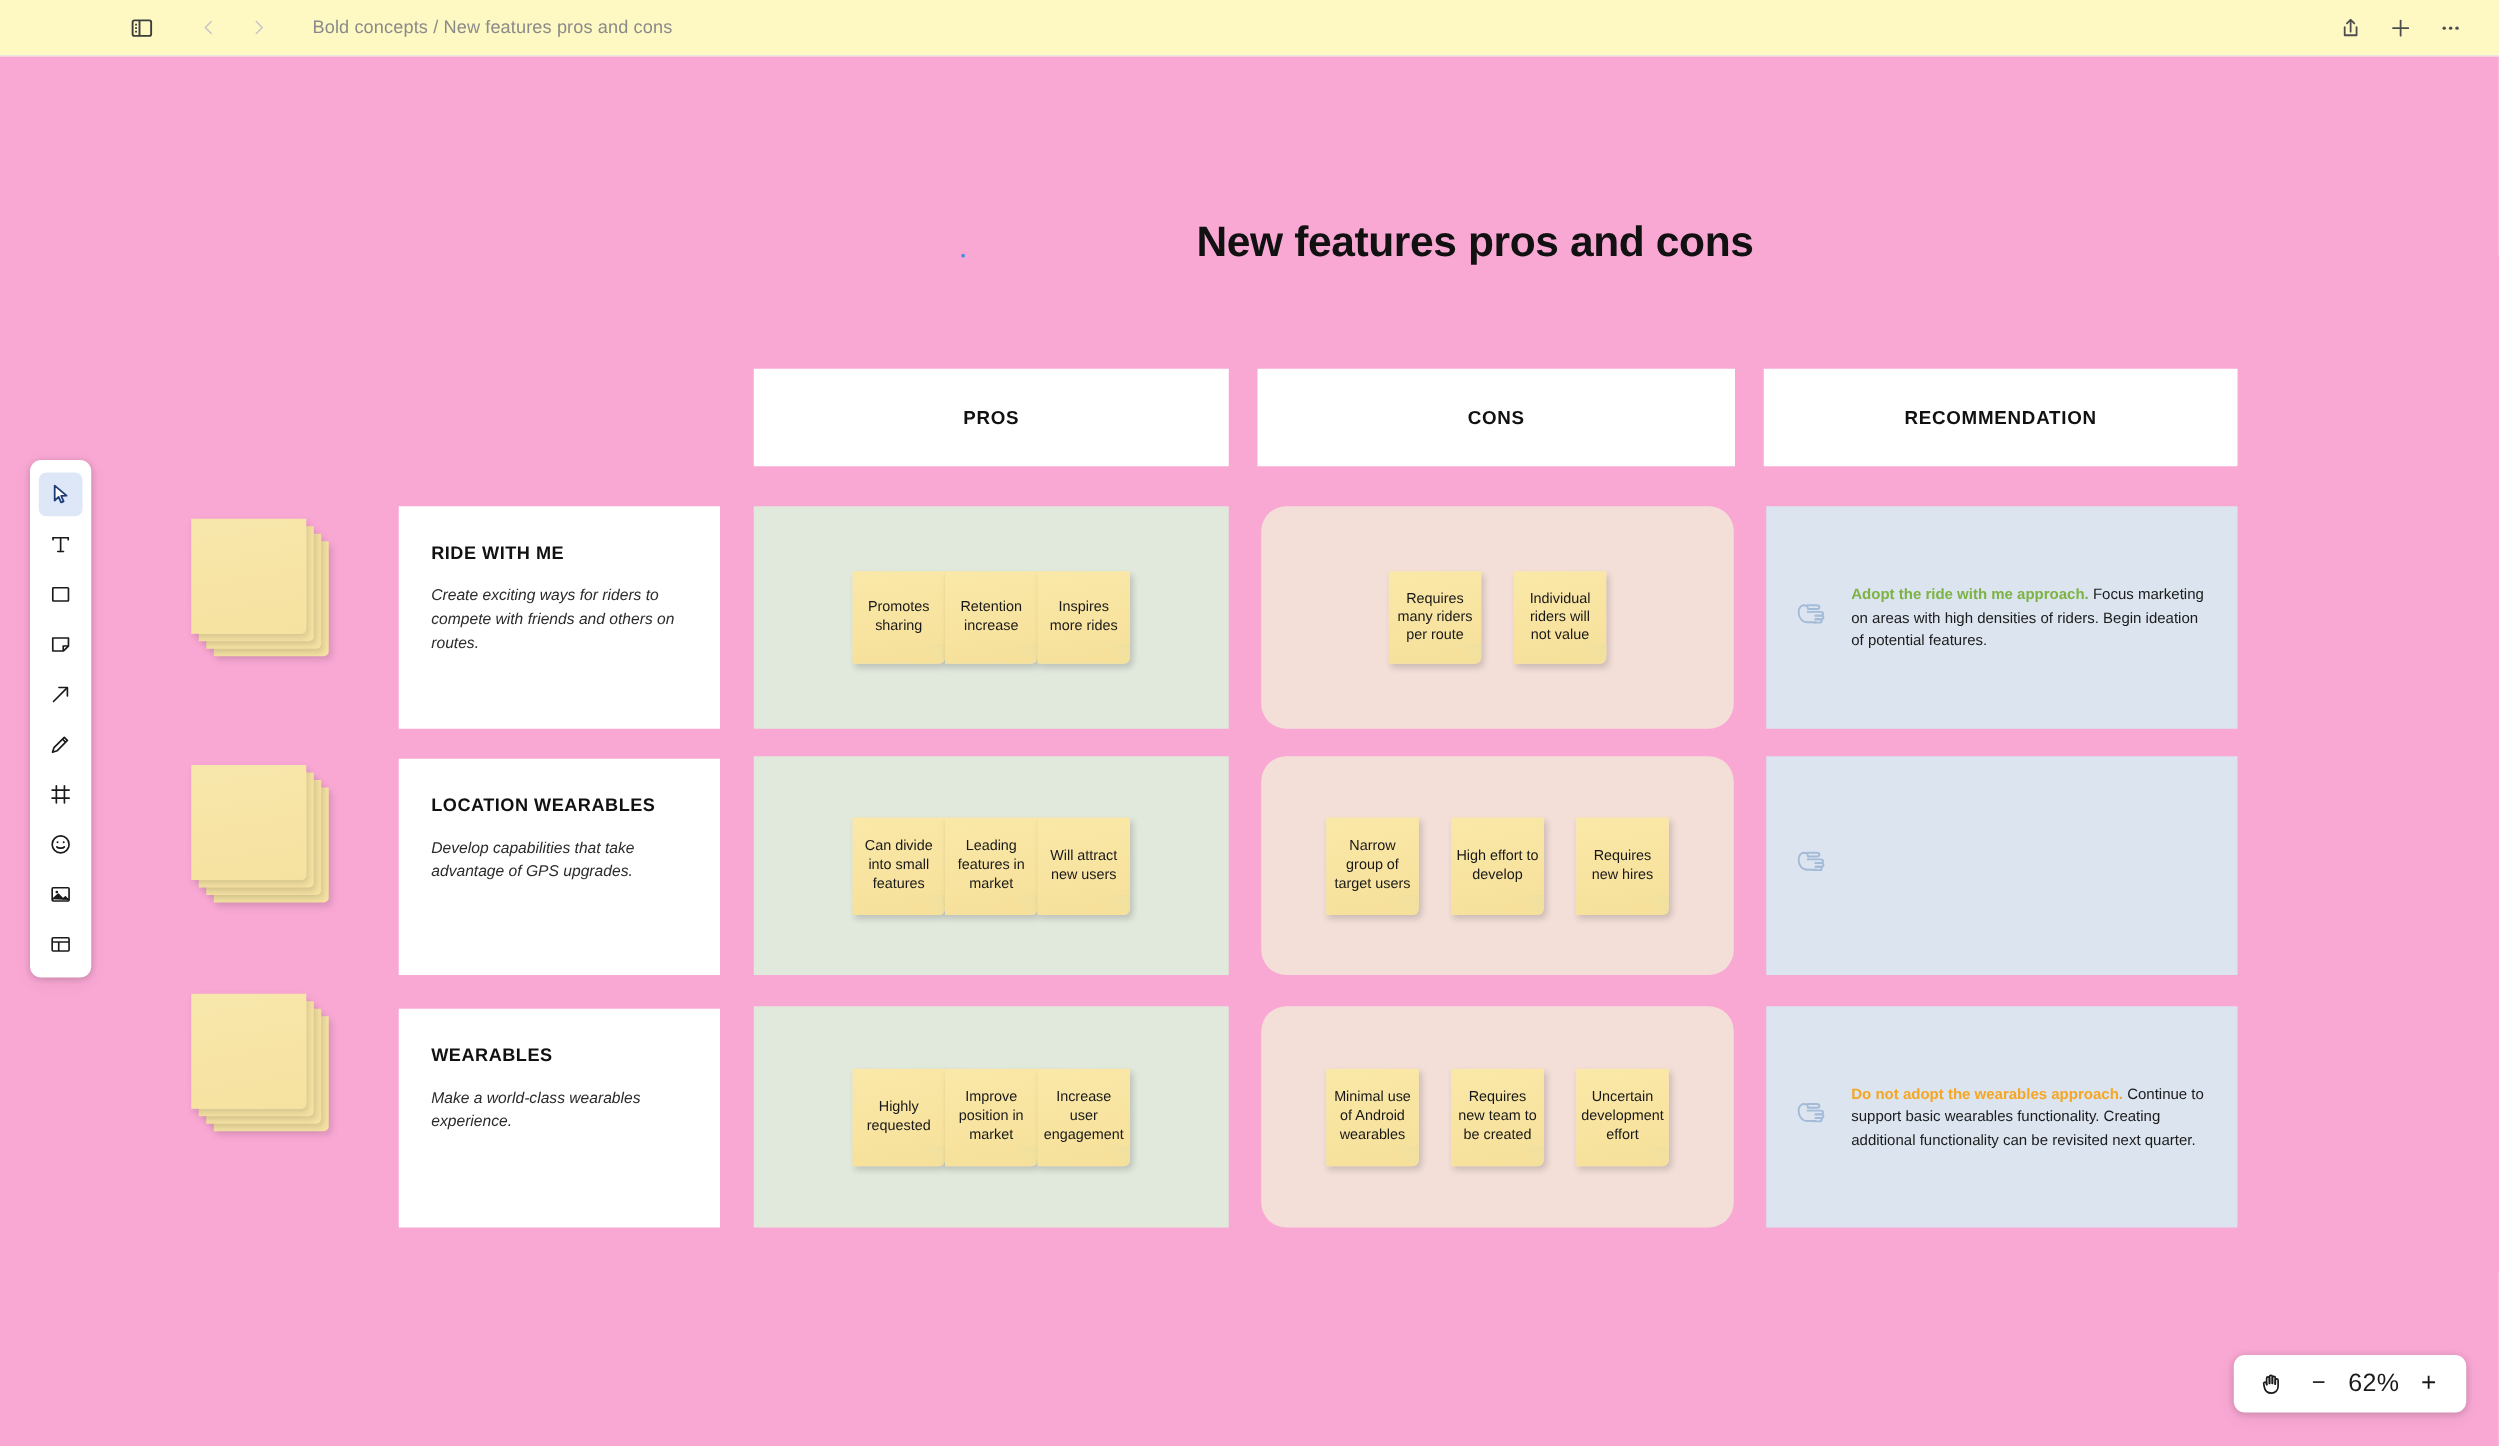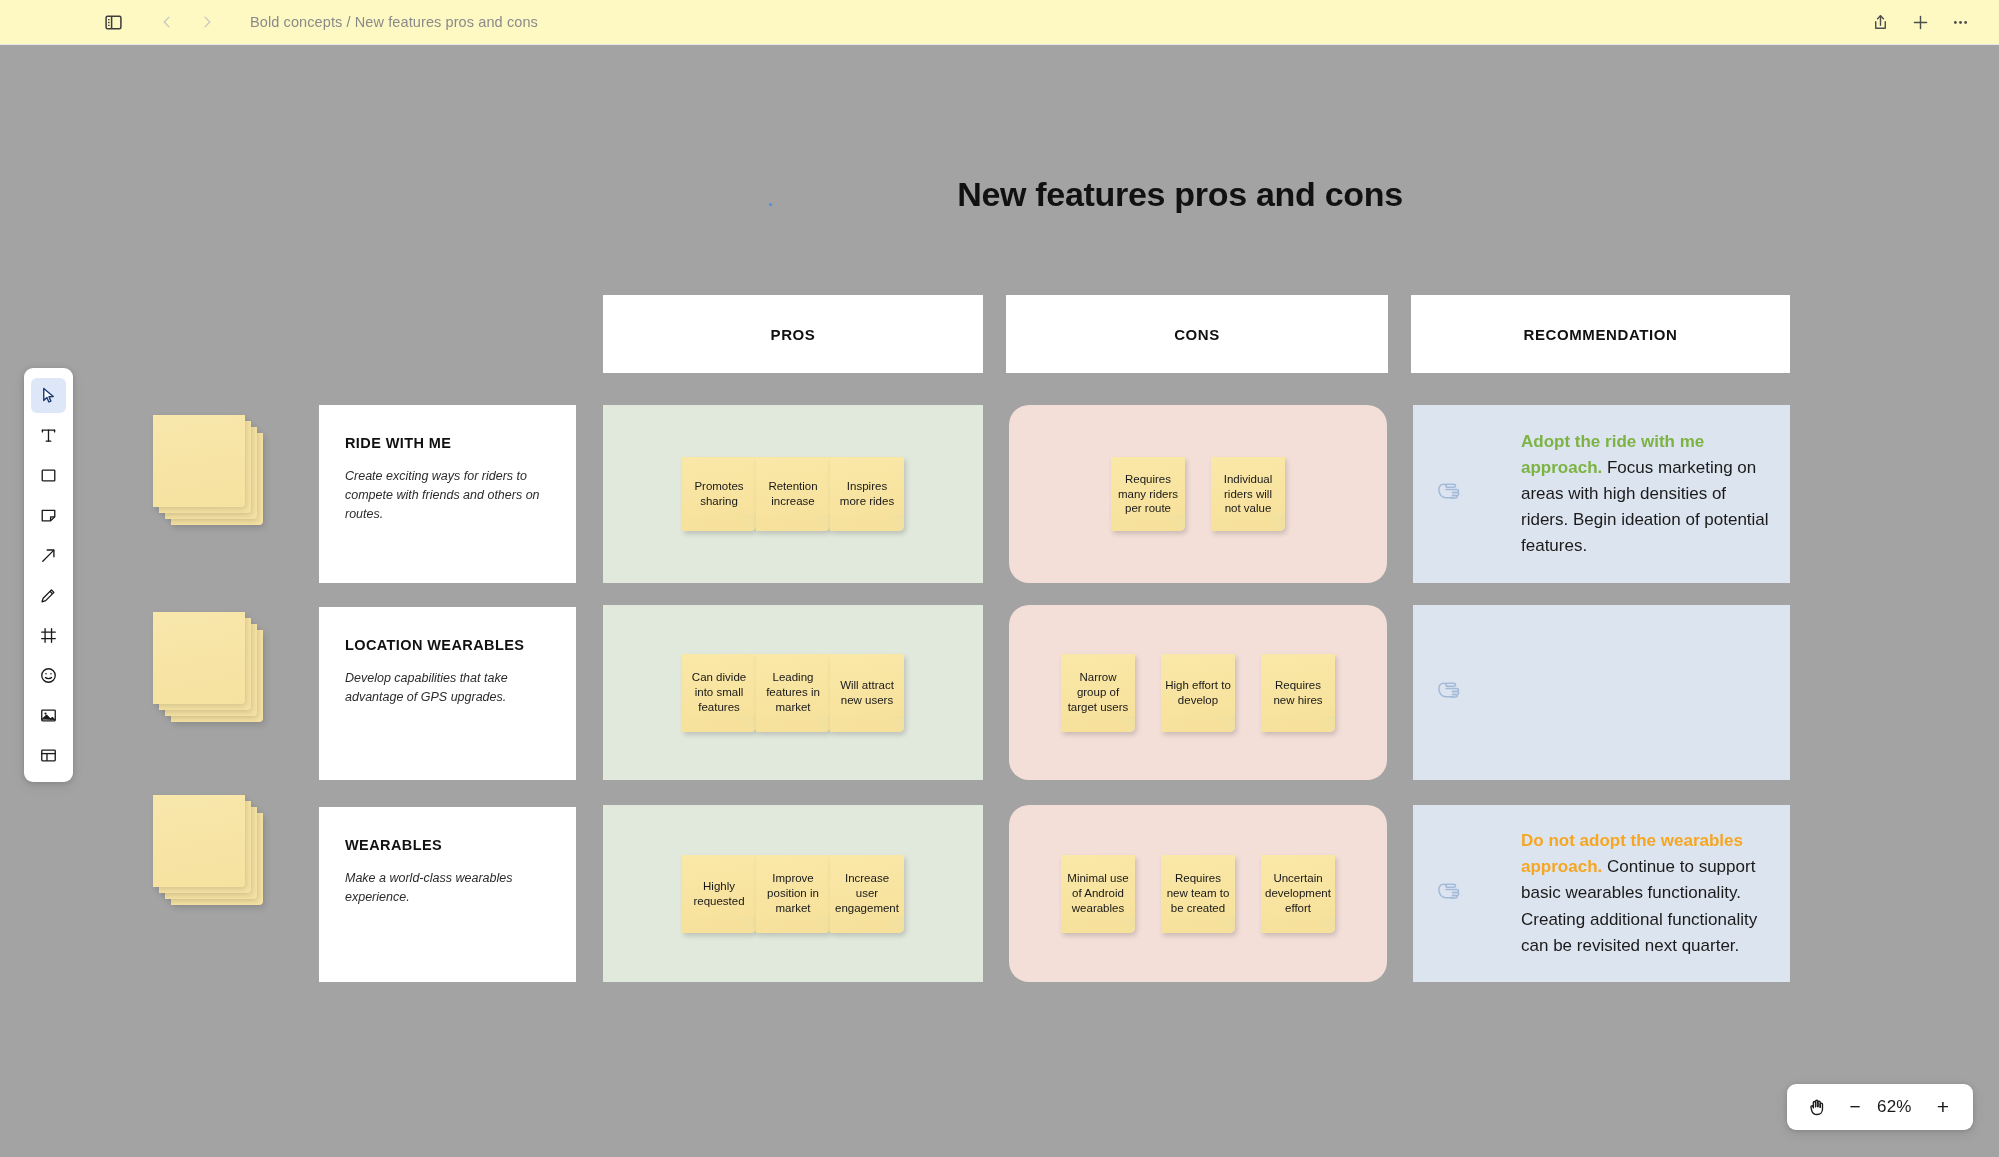--- a/index.html
+++ b/index.html
@@ -35,21 +35,21 @@
     color: #8a8a8a;
     white-space: nowrap;
     letter-spacing: .1px;
   }
   .topbar-right {
     margin-left: auto; display: flex; align-items: center;
     gap: 6px; padding-right: 22px;
   }
 
   
-  .canvas { position: absolute; top: 45px; left: 0; width: 1999px; height: 1112px; background: #a3a3a3; }
+  .canvas { position: absolute; top: 45px; left: 0; width: 1999px; height: 1112px; background: #f9a8d4; }
 
   .board-title {
     position: absolute; left: 950px; top: 130px;
     width: 460px; text-align: center;
     font-size: 34px; font-weight: bold; color: #111111;
     letter-spacing: -0.3px;
   }
   .cursor-dot {
     position: absolute; left: 769px; top: 158px;
     width: 3px; height: 3px; background: #4a90e2; border-radius: 50%;
@@ -119,21 +119,21 @@
   }
   .sticky.tall { height: 78px; }
 
   
   .rec-inner {
     position: absolute; inset: 0;
     display: flex; align-items: center;
     padding: 0 20px 0 22px; gap: 16px;
   }
   .rec-text {
-    font-size: 17px; line-height: 1.54; color: #1b1b1b; margin-left: 40px;
+    font-size: 12px; line-height: 1.54; color: #1b1b1b;
   }
   .rec-lead { font-weight: bold; }
   .hand-icon { flex: 0 0 auto; color: #9fb6d4; }
 
   
   .stack { position: absolute; width: 110px; height: 110px; }
   .stack span {
     position: absolute; width: 92px; height: 92px;
     background: #f7e4a4;
     box-shadow: 2px 3px 6px rgba(0,0,0,0.13);
@@ -174,21 +174,21 @@
     background: #ffffff; border-radius: 9px;
     box-shadow: 0 1px 5px rgba(0,0,0,0.15), 0 4px 14px rgba(0,0,0,0.08);
     display: flex; align-items: center; gap: 6px;
     z-index: 30;
   }
   .zoombar .zb {
     width: 32px; height: 32px; display: flex; align-items: center; justify-content: center;
     border-radius: 6px; cursor: pointer; color: #1a1a1a;
   }
   .zoom-level {
-    font-size: 17px; color: #1a1a1a; min-width: 44px; text-align: left;
+    font-size: 20px; color: #1a1a1a; min-width: 44px; text-align: center;
     cursor: pointer; letter-spacing: .2px;
   }
 </style>
 </head>
 <body>
 
 <div class="topbar">
   <div class="topbar-left">
     <div class="icon-btn">
       <svg width="19" height="19" viewBox="0 0 20 20" fill="none" stroke="#3d3d3d" stroke-width="1.6">

